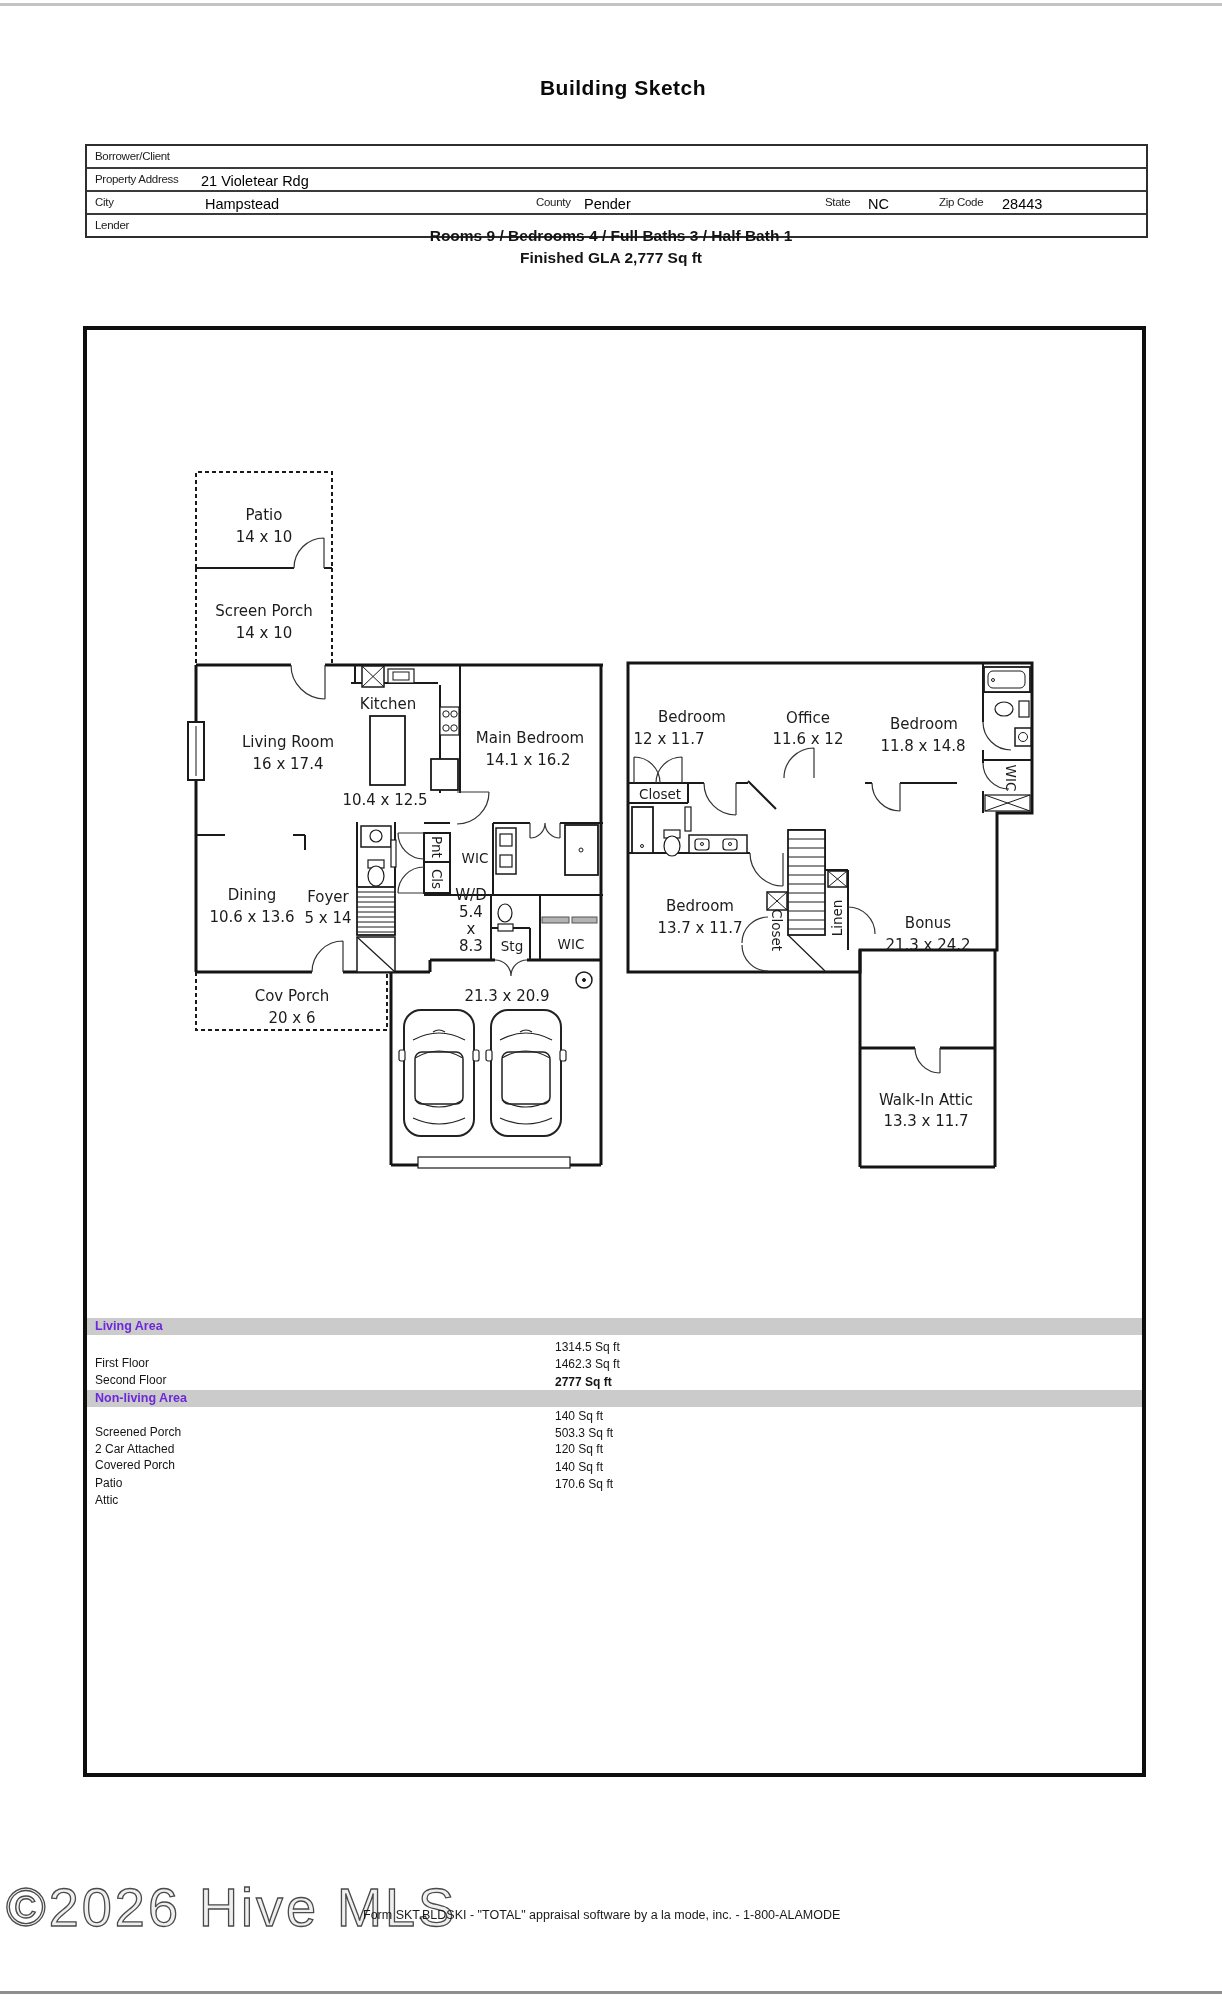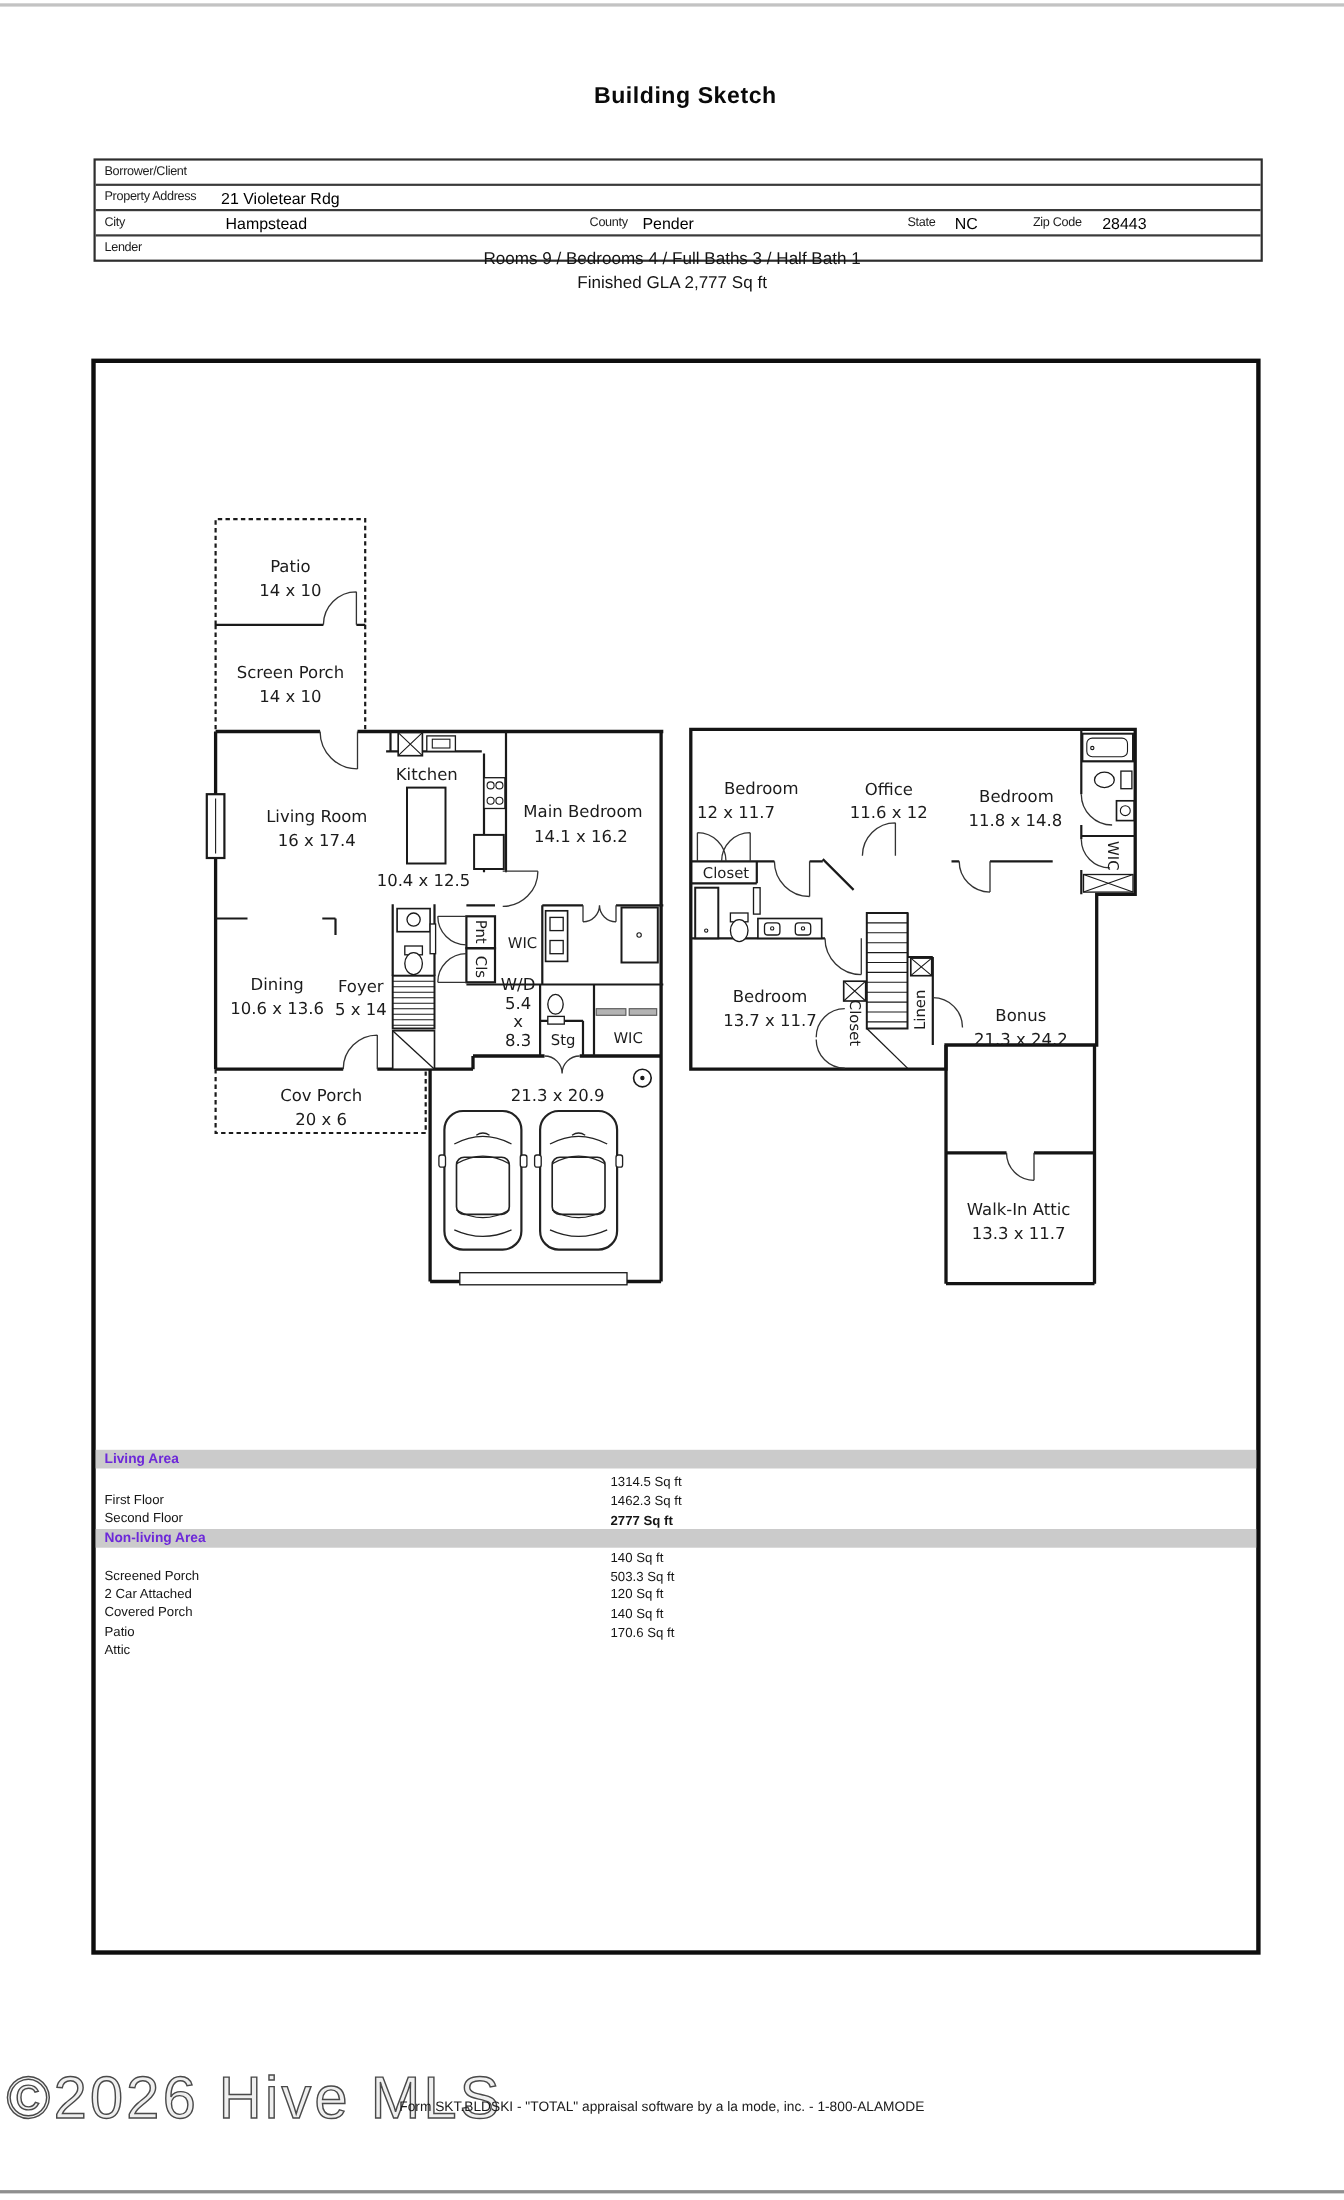--- a/index.html
+++ b/index.html
@@ -8,21 +8,21 @@
   .edge-top{position:absolute;left:0;top:3px;width:100%;height:3px;background:#c3c3c3;}
   .edge-bottom{position:absolute;left:0;top:1991px;width:100%;height:3px;background:#8f8f8f;}
   .title{position:absolute;left:0;top:64px;width:100%;margin:12px;text-align:center;
          font-size:21px;font-weight:bold;letter-spacing:.5px;color:#0a0a0a;}
   
   .form-table{position:absolute;left:85px;top:100px;width:1059px;border:2px solid #2e2e2e;background:#fff;margin-top:44px;}
   .frow{position:relative;height:23px;border-bottom:2px solid #3a3a3a;box-sizing:border-box;}
   .frow:last-child{border-bottom:none;height:21px;}
   .flab{position:absolute;top:4px;font-size:11.5px;letter-spacing:-.3px;color:#1c1c1c;white-space:nowrap;}
   .fval{position:absolute;top:4px;font-size:14.5px;color:#000;white-space:nowrap;}
-  .sumline{position:absolute;left:0;width:100%;text-align:center;font-size:15.5px;font-weight:normal;color:#141414;}
+  .sumline{position:absolute;left:0;width:100%;text-align:center;font-size:15.5px;font-weight:bold;color:#141414;}
   
   .plan{position:absolute;left:83px;top:326px;width:1055px;height:1443px;border:4px solid #0e0e0e;background:#fff;}
   .plan svg{position:absolute;left:0;top:0;}
   .lbl{position:absolute;transform:translate(-50%,-50%);font:15px "DejaVu Sans",sans-serif;
        color:#1c1c1c;text-align:center;white-space:nowrap;}
   .s13{font-size:13.5px;}
   .vlbl{position:absolute;writing-mode:vertical-rl;transform:translate(-50%,-50%);
         font:13.5px "DejaVu Sans",sans-serif;color:#1c1c1c;white-space:nowrap;}
   .vlbl.flip{transform:translate(-50%,-50%) rotate(180deg);}
   .mlbl{position:absolute;transform:translateX(-50%);font:15px "DejaVu Sans",sans-serif;

